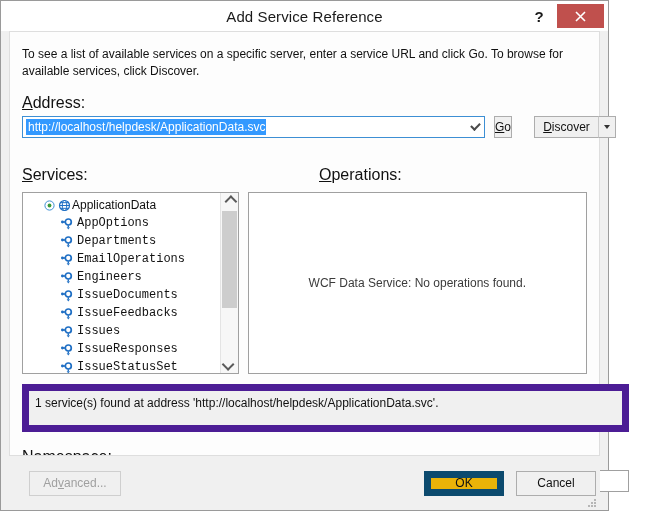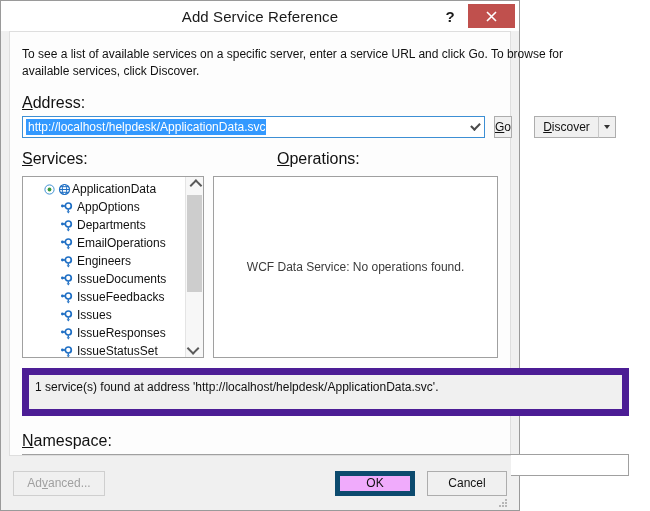--- a/index.html
+++ b/index.html
@@ -13,21 +13,21 @@
     font-family: "Liberation Sans", sans-serif;
     font-size: 12px;
     color: #000000;
     overflow: hidden;
   }
 
   
   .window {
     position: absolute;
     left: 0; top: 0;
-    width: 520px;
+    width: 609px;
     height: 511px;
     box-sizing: border-box;
     border: 1px solid #9a9a9a;
     background: #f0f0f0;
     display: flex;
     flex-direction: column;
   }
 
   
   .titlebar {
@@ -186,21 +186,22 @@
   .tri-down {
     width: 0; height: 0;
     border-left: 3px solid transparent;
     border-right: 3px solid transparent;
     border-top: 4px solid #333333;
   }
 
   
   .panels-labels {
     display: flex;
-    margin-top: 12px;
+    margin-top: 28px;
+    gap: 42px;
   }
   .lbl-services { width: 255px; }
 
   .panels {
     display: flex;
     margin-top: 4px;
   }
   .services-box {
     position: relative;
     box-sizing: border-box;
@@ -215,21 +216,21 @@
     left: 0; top: 3px; right: 18px;
   }
   .tree-row {
     display: flex;
     align-items: center;
     height: 18px;
     padding-left: 21px;
     white-space: nowrap;
   }
   .tree-row.root { padding-left: 21px; }
-  .tree-row.child { padding-left: 38px; }
+  .tree-row.child { padding-left: 38px; font-family: Liberation Mono, monospace; }
   .tree-label {
     font-size: 12px;
     color: #111111;
     margin-left: 1px;
   }
   .ico { flex: 0 0 auto; display: block; }
 
   
   .vscroll {
     position: absolute;
@@ -314,35 +315,35 @@
     position: relative;
     background: #f0f0f0;
     border-top: 1px solid #dedede;
     margin: 0 8px;
     display: flex;
     align-items: center;
   }
   .advanced-btn {
     width: 92px;
     height: 25px;
-    margin-left: 4px;
+    margin-left: 20px;
     background: #f0f0f0;
     border: 1px solid #cfcfcf;
     color: #a0a0a0;
   }
   .footer-right {
     position: absolute;
     right: 4px;
     display: flex;
   }
   .ok-btn {
     width: 80px;
     height: 25px;
-    border: 5px solid #0c4a6e;
-    background: #f0abfc;
+    border: 7px solid #0c4a6e;
+    background: #eab308;
     margin-left: 18px;
   }
   .cancel-btn {
     width: 80px;
     height: 25px;
     margin-left: 12px;
     background: #f0f0f0;
   }
   .grip {
     position: absolute;

